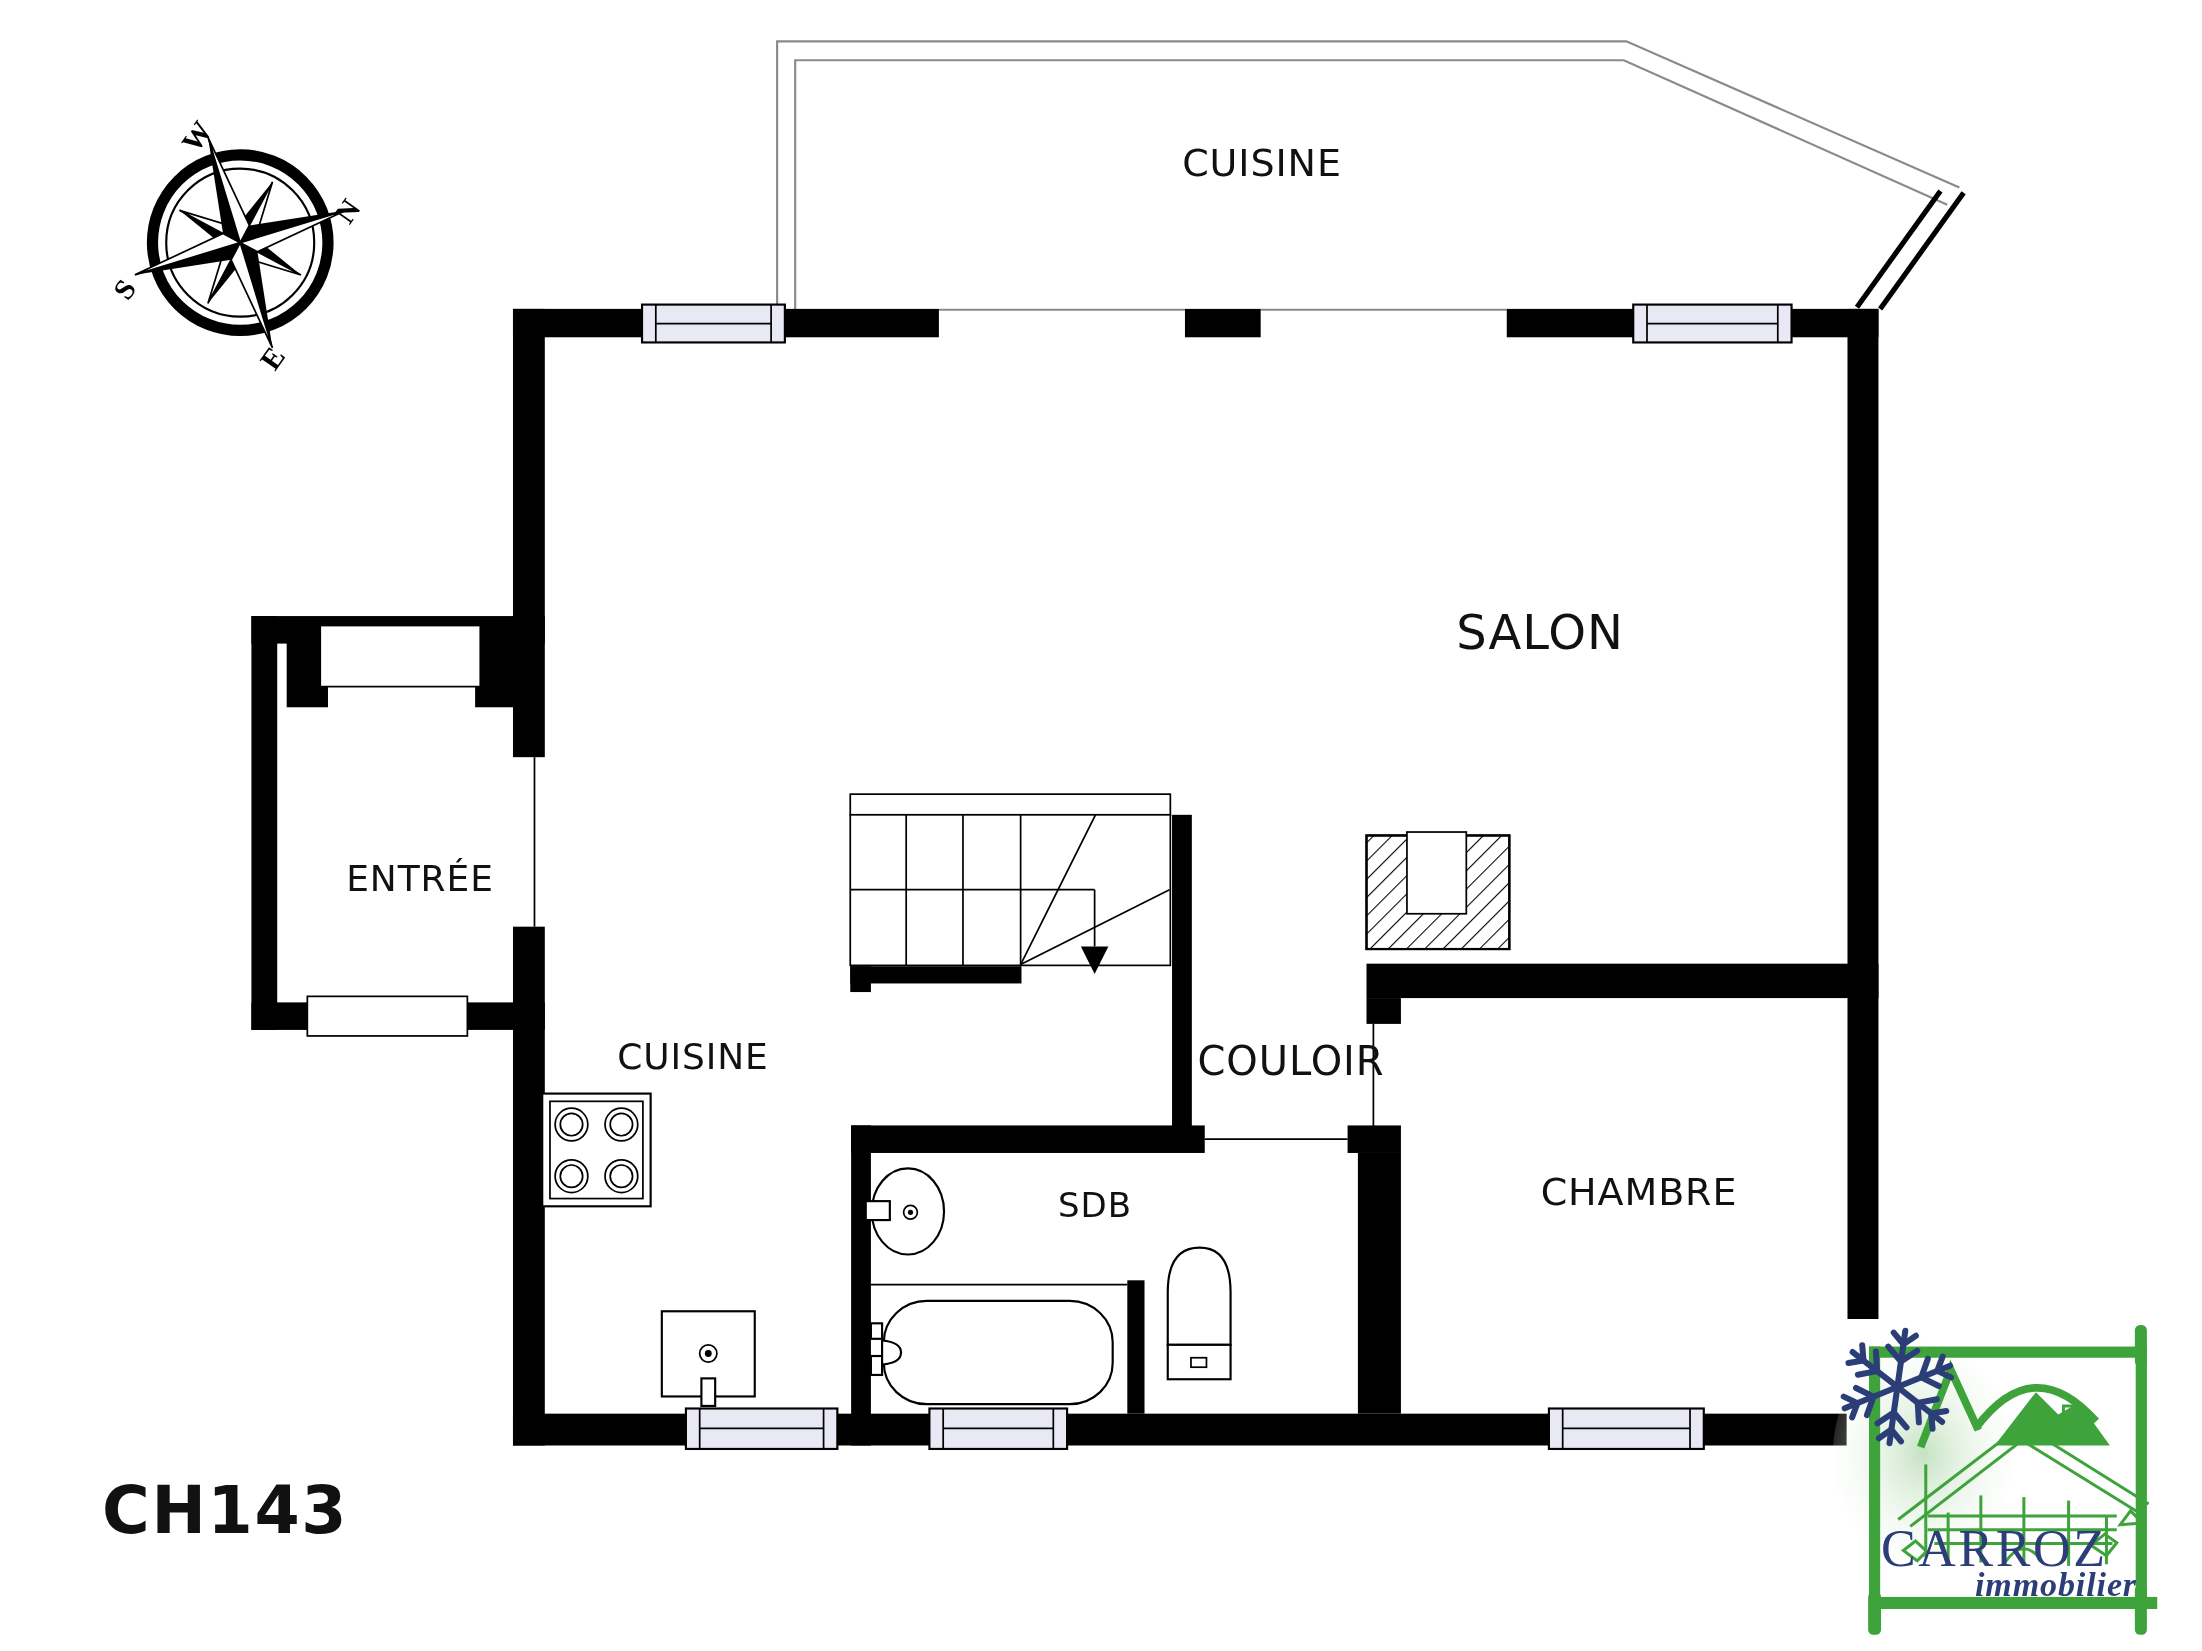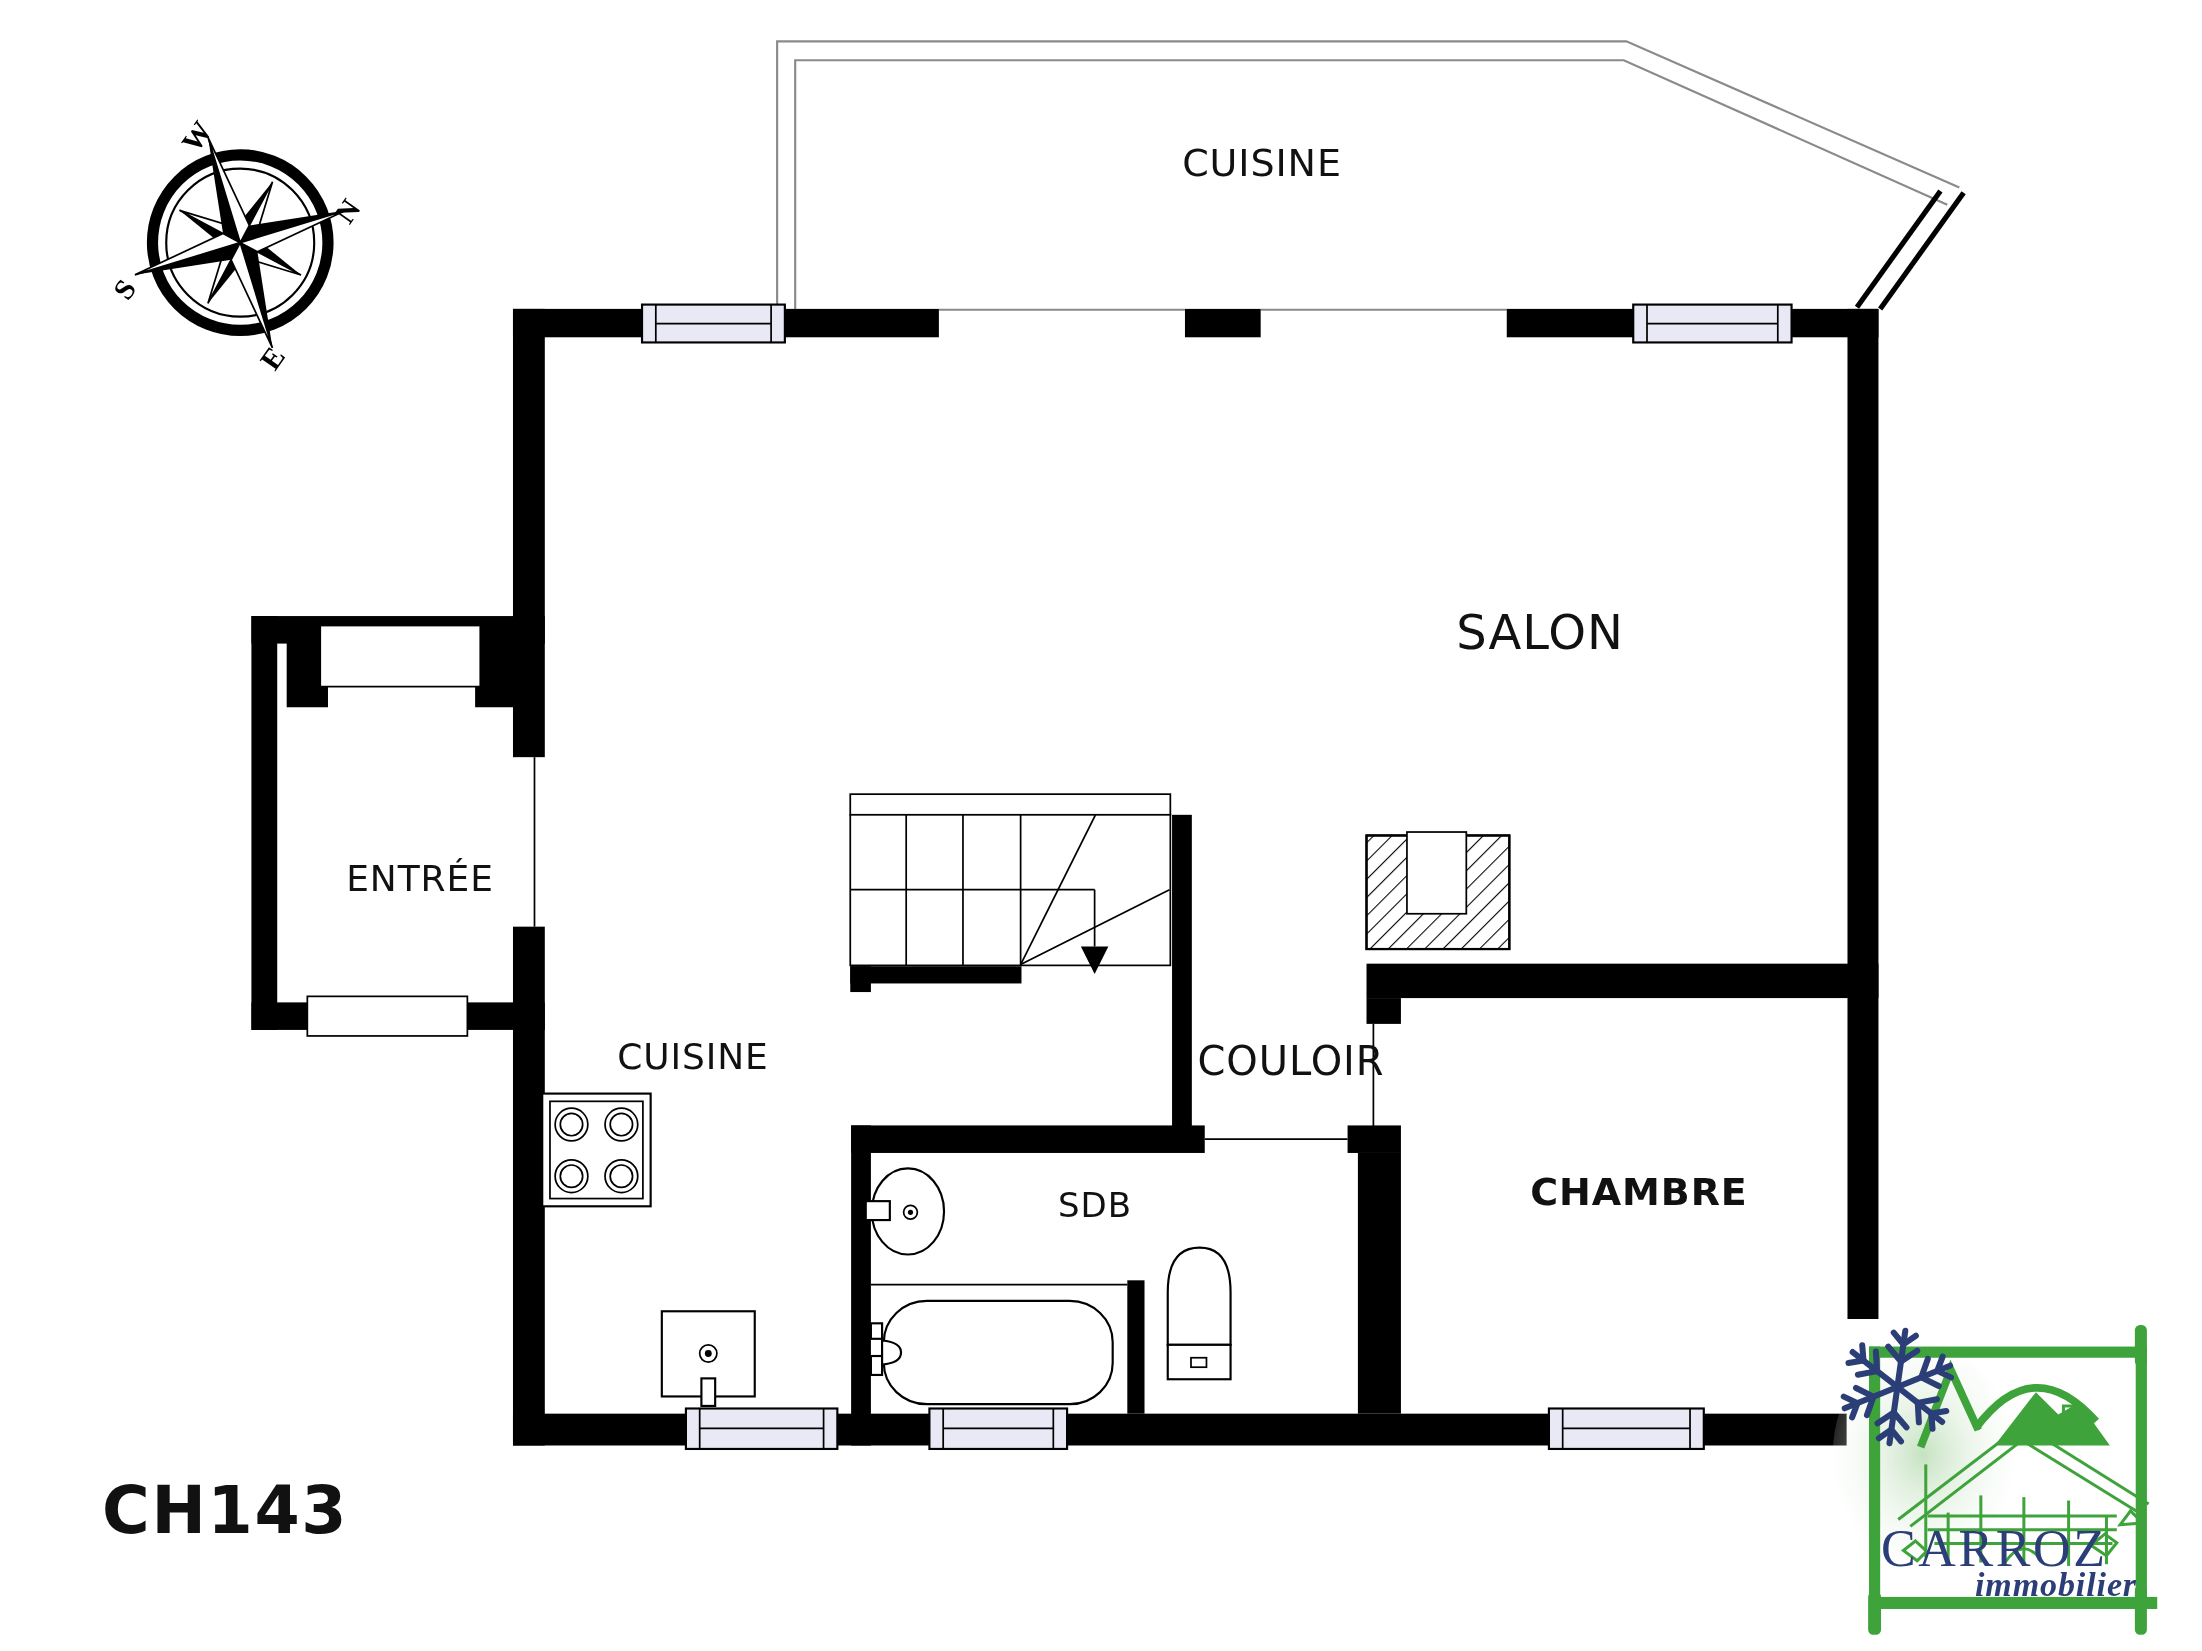--- a/index.html
+++ b/index.html
@@ -308,20 +308,20 @@
     </g>
   </g>
 </svg>
 
   <div class="room-label" style="left:1262px;top:163px;font-size:38px;">CUISINE</div>
   <div class="room-label" style="left:1540px;top:632px;font-size:48px;">SALON</div>
   <div class="room-label" style="left:420px;top:878px;font-size:36px;">ENTRÉE</div>
   <div class="room-label" style="left:693px;top:1056px;font-size:36px;">CUISINE</div>
   <div class="room-label" style="left:1291px;top:1061px;font-size:40px;">COULOIR</div>
   <div class="room-label" style="left:1086px;top:1205px;font-size:34px;margin-left:9px;">SDB</div>
-  <div class="room-label" style="left:1639px;top:1192px;font-size:38px;font-weight:bold;">CHAMBRE</div>
+  <div class="room-label" style="left:1639px;top:1192px;font-size:38px;">CHAMBRE</div>
 
   <div class="ref-label">CH143</div>
   <div class="logo-text-main">CARROZ</div>
   <div class="logo-text-sub">immobilier</div>
 
 </div>
 
 
 </body></html>

